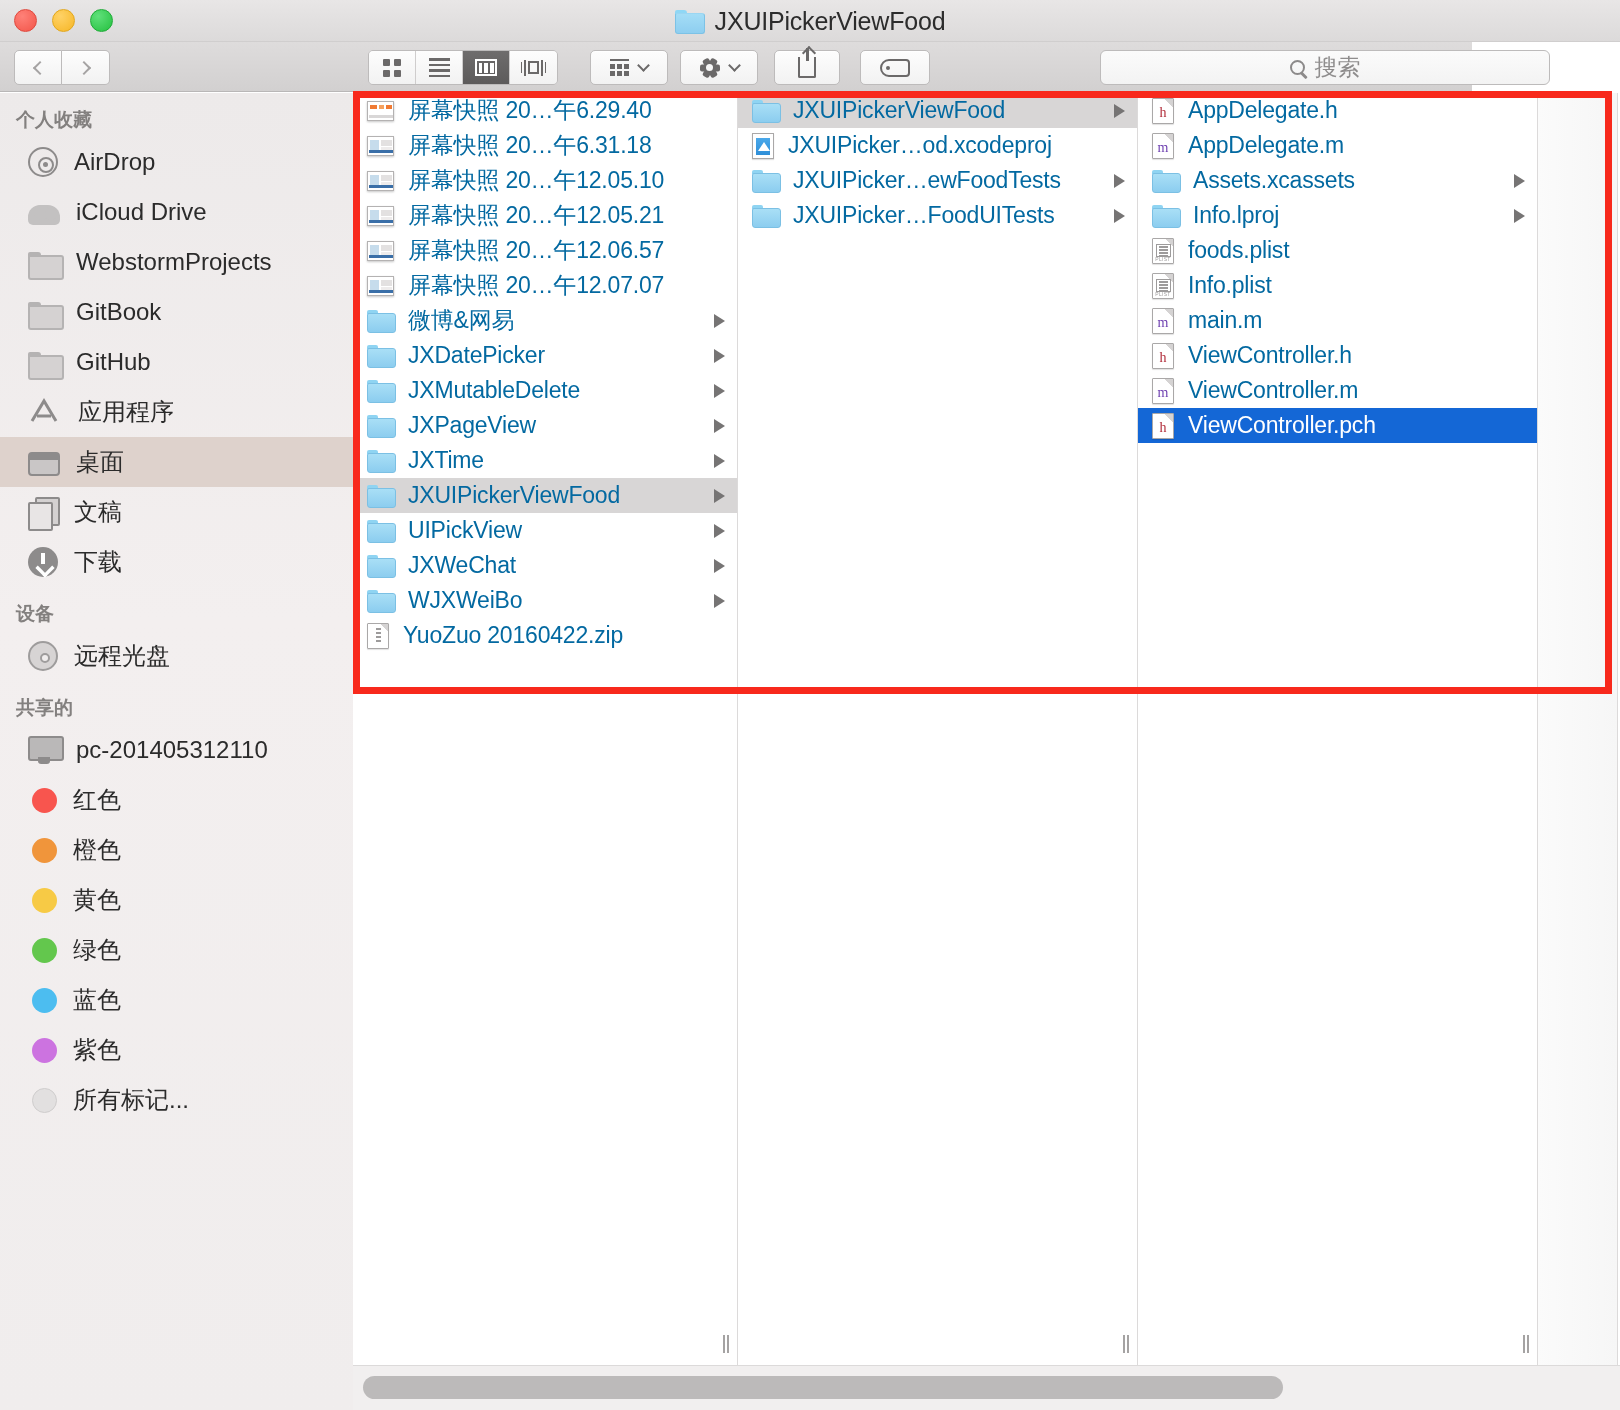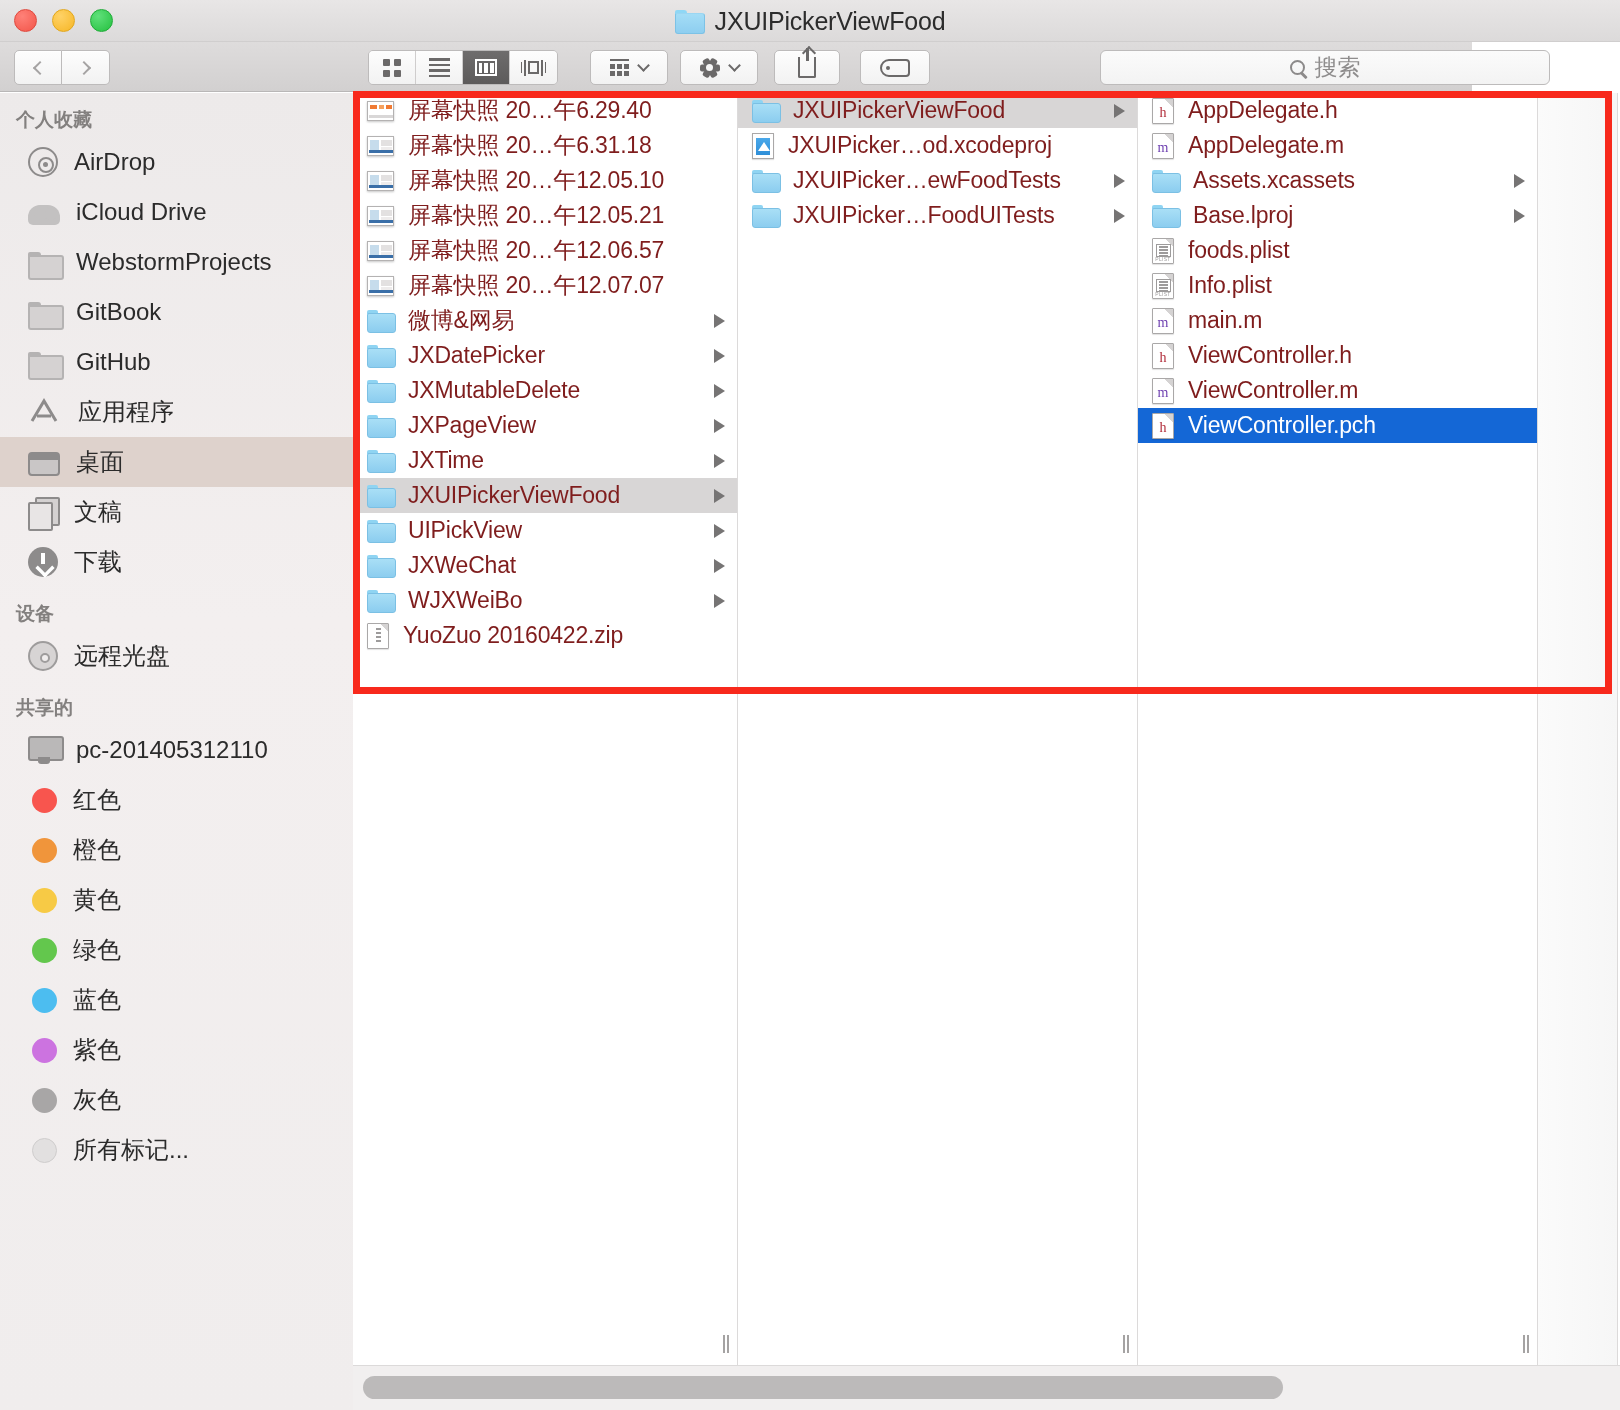--- a/index.html
+++ b/index.html
@@ -187,21 +187,21 @@
   #col2 { width: 400px; }
   #col3 { width: 400px; }
   #col4 { width: 80px; background: linear-gradient(to right,#fbfbfb,#f6f6f6); }
 
   .file-row {
     display: flex; align-items: center; height: 35px; padding-left: 14px; gap: 14px; position: relative;
   }
   .file-row.sel-gray  { background: #d8d6d6; }
   .file-row.sel-blue  { background: #1467d6; }
   .file-row.sel-blue .file-name { color: #ffffff; }
-  .file-name { font-size: 23px; color: #7f1d1d; white-space: nowrap; letter-spacing: -0.2px; }
+  .file-name { font-size: 23px; color: #0369a1; white-space: nowrap; letter-spacing: -0.2px; }
   .disc-tri {
     position: absolute; right: 12px; top: 50%; transform: translateY(-50%);
     width: 0; height: 0; border-left: 11px solid #767474;
     border-top: 7px solid transparent; border-bottom: 7px solid transparent;
   }
 
   .ico-sm { width: 27px; height: 24px; flex: none; position: relative; }
   .ico-folder-b::before { content: ""; position: absolute; left: 0; top: 1px; width: 11px; height: 4px;
                           background: #8fd4f2; border-radius: 2px 2px 0 0; }
   .ico-folder-b::after { content: ""; position: absolute; left: 0; top: 4px; width: 27px; height: 18px;
@@ -424,24 +424,20 @@
       </div>
       <div class="sb-row">
         <span class="tag-dot" style="background: rgb(76, 189, 240);"></span>
         <span class="sb-label">蓝色</span>
       </div>
       <div class="sb-row">
         <span class="tag-dot" style="background: rgb(204, 115, 224);"></span>
         <span class="sb-label">紫色</span>
       </div>
       <div class="sb-row">
-        <span class="tag-dot" style="background: rgb(168, 166, 166);"></span>
-        <span class="sb-label">灰色</span>
-      </div>
-      <div class="sb-row">
         <span class="tag-dot" style="background: rgb(226, 224, 224); border: 1px solid rgb(207, 205, 205);"></span>
         <span class="sb-label">所有标记...</span>
       </div>
     </div>
 
   <div id="browser">
     <div class="col" id="col1">
       <div class="col-list">
           <div class="file-row">
             <span class="ico-sm ico-shot">
@@ -601,21 +597,21 @@
             </span>
             <span class="file-name">AppDelegate.m</span>
           </div>
           <div class="file-row">
             <span class="ico-sm ico-folder-b"></span>
             <span class="file-name">Assets.xcassets</span>
             <span class="disc-tri"></span>
           </div>
           <div class="file-row">
             <span class="ico-sm ico-folder-b"></span>
-            <span class="file-name">Base.lproj</span>
+            <span class="file-name">Info.lproj</span>
             <span class="disc-tri"></span>
           </div>
           <div class="file-row">
             <span class="ico-sm ico-doc">
               <span class="fold"></span>
               <span class="plist">
                 <i></i>
                 <i></i>
                 <i></i>
                 <i></i>

